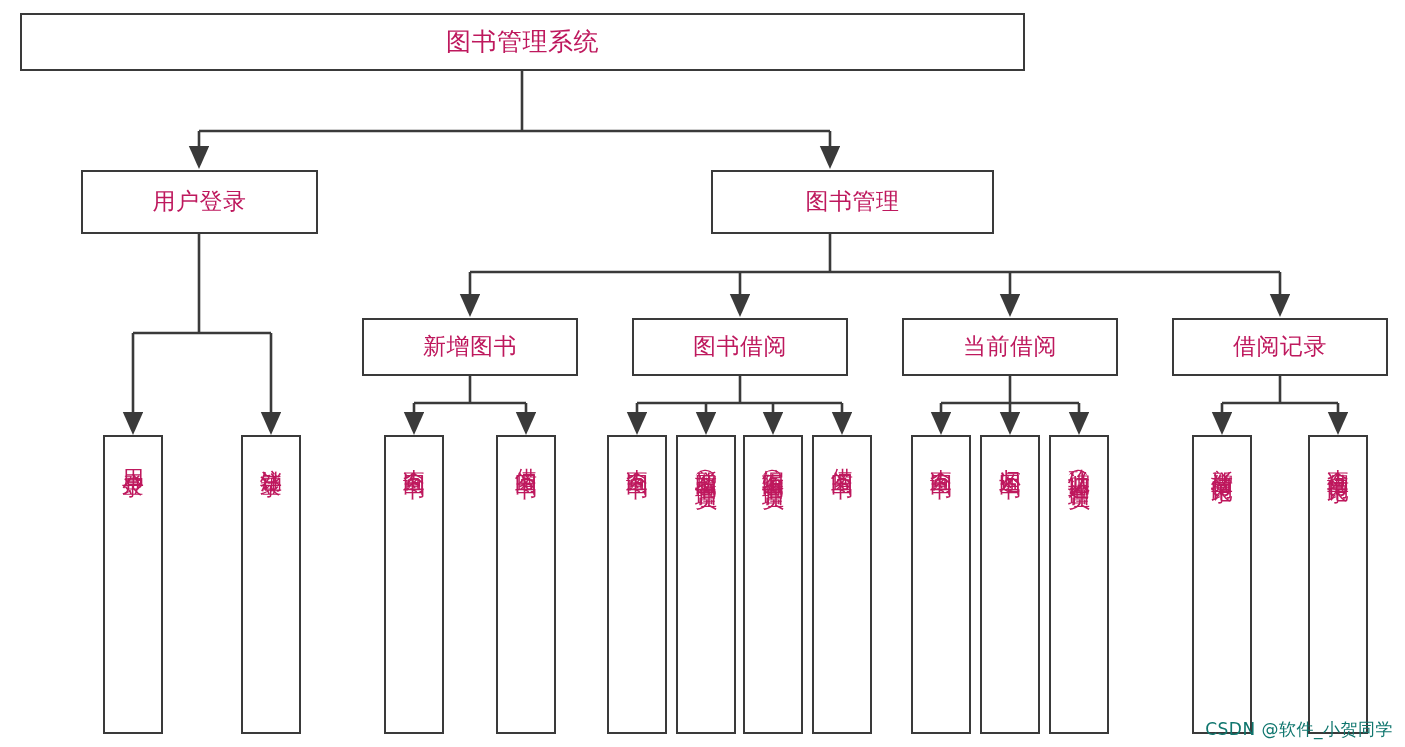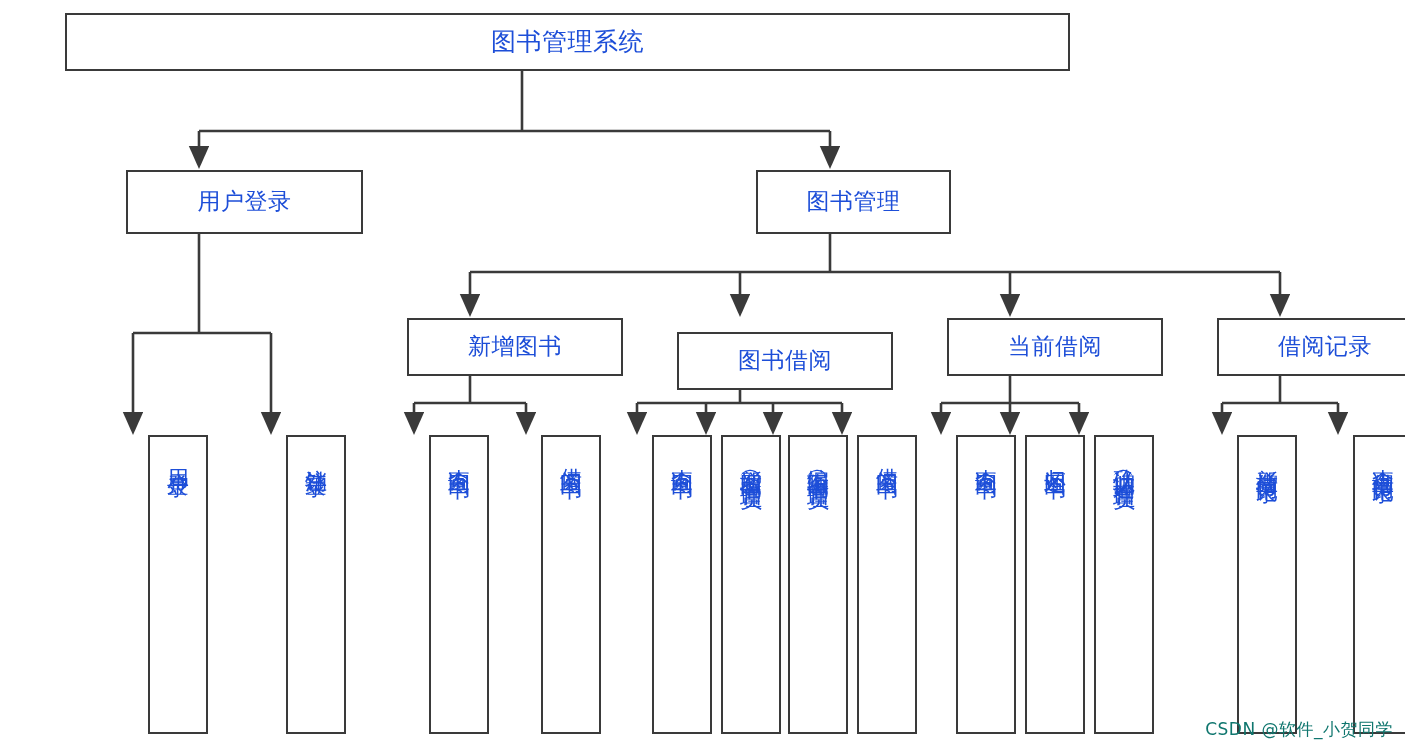--- a/index.html
+++ b/index.html
@@ -22,27 +22,26 @@
     left: 0;
     top: 0;
     width: 1405px;
     height: 747px;
   }
   .node {
     position: absolute;
     box-sizing: border-box;
     border: 2px solid #3a3a3a;
     background: #ffffff;
-    color: #1d4ed8;
+    color: #be185d;
     display: flex;
     align-items: center;
     justify-content: center;
     text-align: center;
     z-index: 2;
-    margin-left: 45px;
   }
   .node .label {
     display: block;
     line-height: 1.12;
     letter-spacing: 0.5px;
   }
   .node.root .label { font-size: 25px; }
   .node.lvl2 .label { font-size: 23px; }
   .node.lvl3 .label { font-size: 23px; }
   .node.leaf {
@@ -124,28 +123,28 @@
     </g>
   </svg>
 
   <div class="node root" style="left:20px; top:13px; width:1005px; height:58px;">
     <span class="label">图书管理系统</span>
   </div>
 
   <div class="node lvl2" style="left:81px; top:170px; width:237px; height:64px;">
     <span class="label">用户登录</span>
   </div>
-  <div class="node lvl2" style="left:711px; top:170px; width:195px; height:64px;">
+  <div class="node lvl2" style="left:711px; top:170px; width:283px; height:64px;">
     <span class="label">图书管理</span>
   </div>
 
   <div class="node lvl3" style="left:362px; top:318px; width:216px; height:58px;">
     <span class="label">新增图书</span>
   </div>
-  <div class="node lvl3" style="left:632px; top:332px; width:216px; height:58px;">
+  <div class="node lvl3" style="left:632px; top:318px; width:216px; height:58px;">
     <span class="label">图书借阅</span>
   </div>
   <div class="node lvl3" style="left:902px; top:318px; width:216px; height:58px;">
     <span class="label">当前借阅</span>
   </div>
   <div class="node lvl3" style="left:1172px; top:318px; width:216px; height:58px;">
     <span class="label">借阅记录</span>
   </div>
 
   <div class="node leaf" style="left:103px; top:435px; width:60px; height:299px;">

